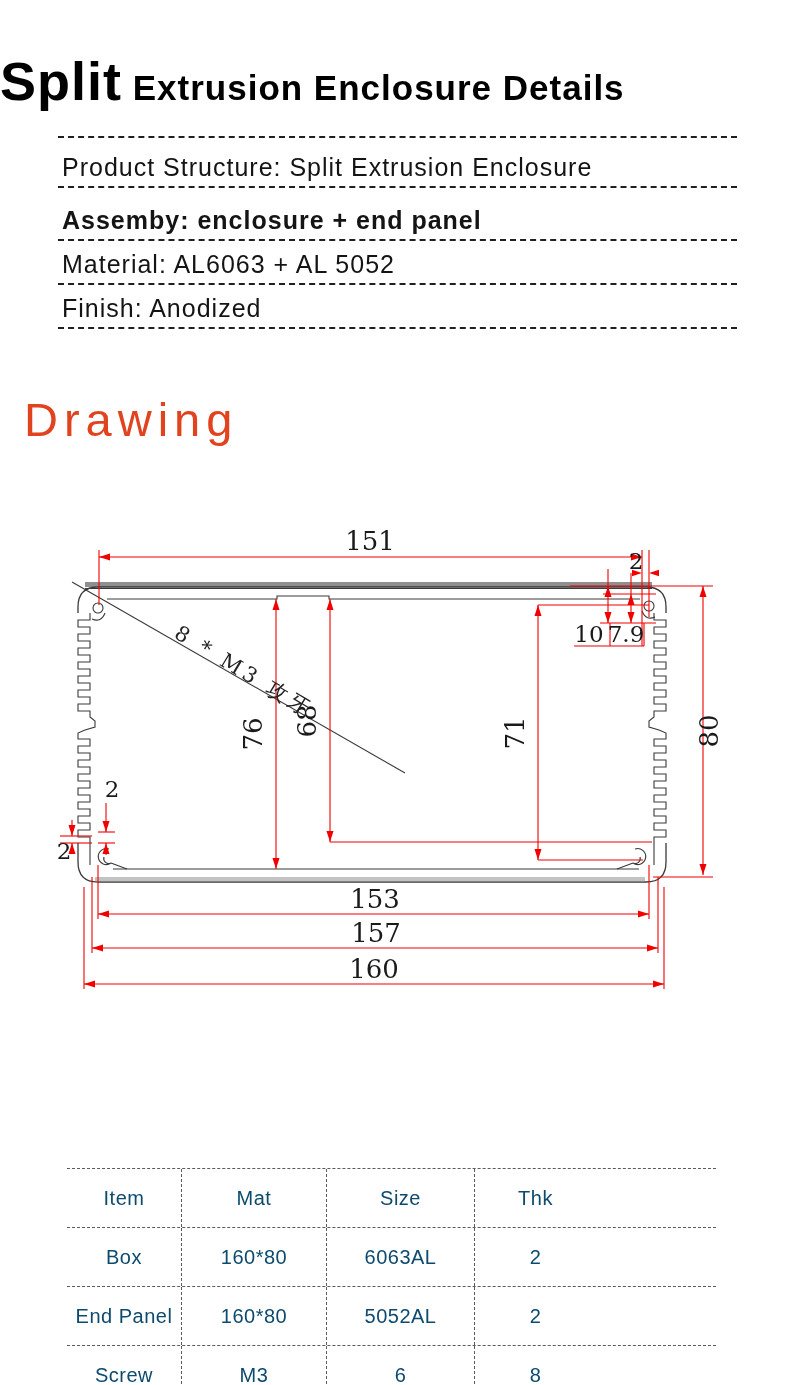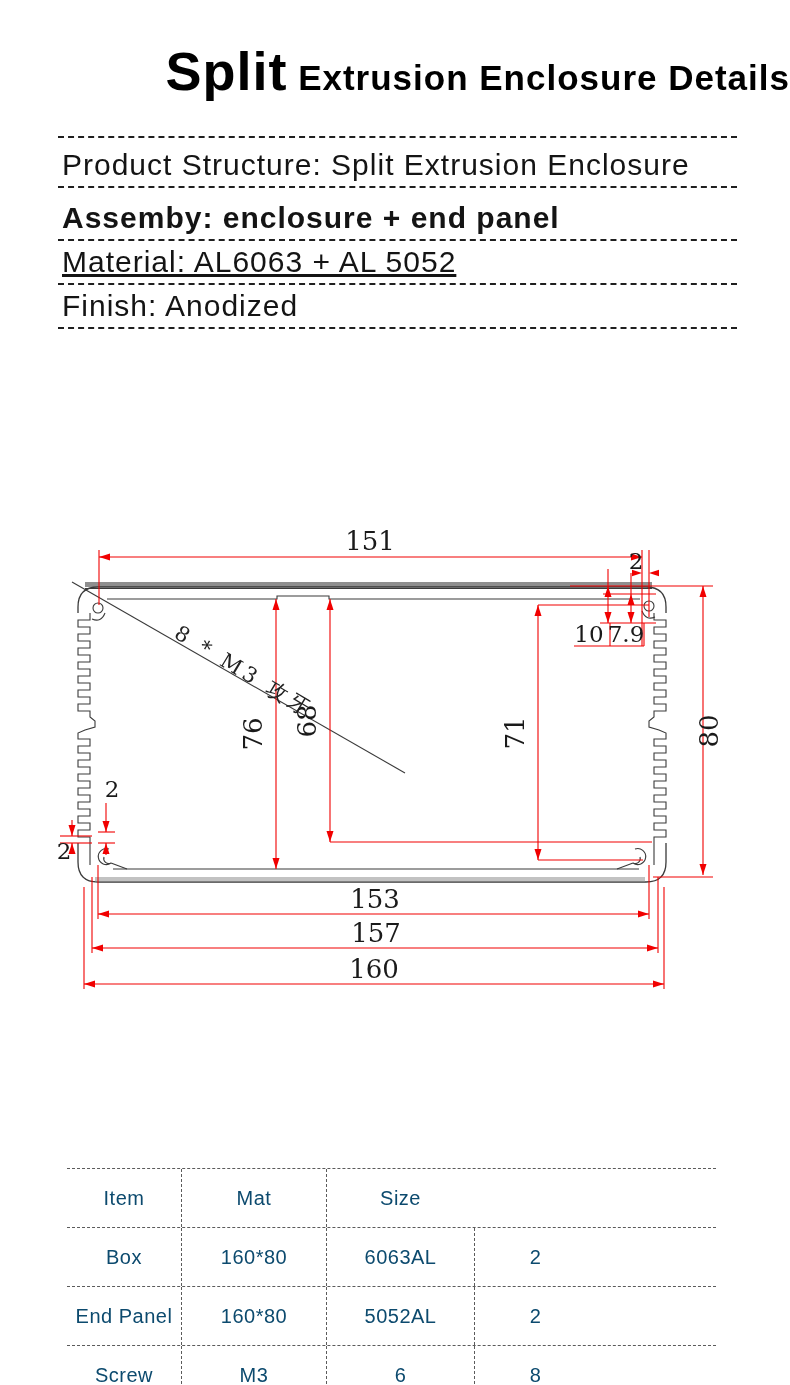--- a/index.html
+++ b/index.html
@@ -1,32 +1,32 @@
 <!DOCTYPE html>
 <html><head>
 <meta charset="utf-8">
 <style>
   html,body{margin:0;padding:0;background:#ffffff;}
   #page{position:relative;width:790px;height:1385px;background:#fff;overflow:hidden;
         font-family:"Liberation Sans",sans-serif;color:#111;}
 
   
-  .title{position:absolute;top:40px;left:0;width:100%;text-align:right;white-space:nowrap;}
+  .title{position:absolute;top:50px;left:0;width:100%;text-align:left;white-space:nowrap;}
   .title .lead{font-size:54px;font-weight:700;letter-spacing:1px;color:#000;}
   .title .rest{font-size:35px;font-weight:700;letter-spacing:1px;color:#000;}
 
   
   .specs{position:absolute;left:58px;top:0;width:679px;}
   .spec-topline{position:absolute;left:0;top:136px;width:100%;border-top:2px dashed #1f1f1f;height:0;}
   .spec-row{position:absolute;left:0;width:100%;border-bottom:2px dashed #1f1f1f;
-            font-size:30px;letter-spacing:1px;color:#141414;padding-left:4px;
+            font-size:25px;letter-spacing:1px;color:#141414;padding-left:4px;
             display:flex;align-items:flex-end;padding-bottom:4px;box-sizing:border-box;}
   .spec-row.r1{top:148px;height:40px;}
   .spec-row.r2{top:202px;height:39px;font-weight:bold;}
-  .spec-row.r3{top:247px;height:38px;text-decoration:underline;}
+  .spec-row.r3{top:247px;height:38px;}
   .spec-row.r4{top:292px;height:37px;}
 
   
   .drawing-heading{position:absolute;left:24px;top:392px;font-size:47px;letter-spacing:6px;
                    color:#e2431f;font-weight:400;}
 
   
   .cad{position:absolute;left:55px;top:525px;width:680px;height:490px;}
   .cad .outline{stroke:#3a3a3a;stroke-width:1.3;fill:none;}
   .cad .thin{stroke:#3a3a3a;stroke-width:1.1;fill:none;}
@@ -56,20 +56,21 @@
   </div>
 
   <div class="specs">
     <div class="spec-topline"></div>
     <div class="spec-row r1">Product Structure:  Split Extrusion Enclosure</div>
     <div class="spec-row r2">Assemby:  enclosure + end panel</div>
     <div class="spec-row r3">Material:  AL6063 + AL 5052</div>
     <div class="spec-row r4">Finish:  Anodized</div>
   </div>
 
+  <div class="drawing-heading">Drawing</div>
 
   <svg class="cad" viewBox="0 0 680 490">
 
     <g>
       <line class="lid" x1="30" y1="59.5" x2="597" y2="59.5"></line>
       <line class="thin" x1="30" y1="63.5" x2="597" y2="63.5"></line>
       <path class="outline" d="M23 88 V82 Q23 62 43 62 H591 Q611 62 611 82 V88 M611 318 V337 Q611 357 591 357 H43 Q23 357 23 337 V318"></path>
       <line class="lid" x1="40" y1="354.5" x2="590" y2="354.5" opacity="0.55"></line>
 
       <path class="thin" d="M35 88 V95 H23 V102 H35 V109 H23 V116 H35 V123 H23 V130 H35 V137 H23 V144 H35 V151 H23 V158 H35 V165 H23 V172 H35 V179 H23 V186 H35 V192 L40 196 V202 L30 205 L23 208 V214 H35 V221 H23 V228 H35 V235 H23 V242 H35 V249 H23 V256 H35 V263 H23 V270 H35 V277 H23 V284 H35 V291 H23 V298 H35 V305 H23 V312 H35 V318 V340"></path>
@@ -179,20 +180,21 @@
       <text class="dim" x="319" y="453" text-anchor="middle">160</text>
       <text class="leadertxt" transform="translate(118 112) rotate(31)">8 * M3 攻牙</text>
     </g>
   </svg>
 
   <div class="parts">
     <div class="prow first">
       <div class="pcell">Item</div>
       <div class="pcell cl">Mat</div>
       <div class="pcell cl">Size</div>
+      <div class="pcell cl">Thk</div>
     </div>
     <div class="prow">
       <div class="pcell">Box</div>
       <div class="pcell cl">160*80</div>
       <div class="pcell cl">6063AL</div>
       <div class="pcell cl">2</div>
     </div>
     <div class="prow">
       <div class="pcell">End Panel</div>
       <div class="pcell cl">160*80</div>

